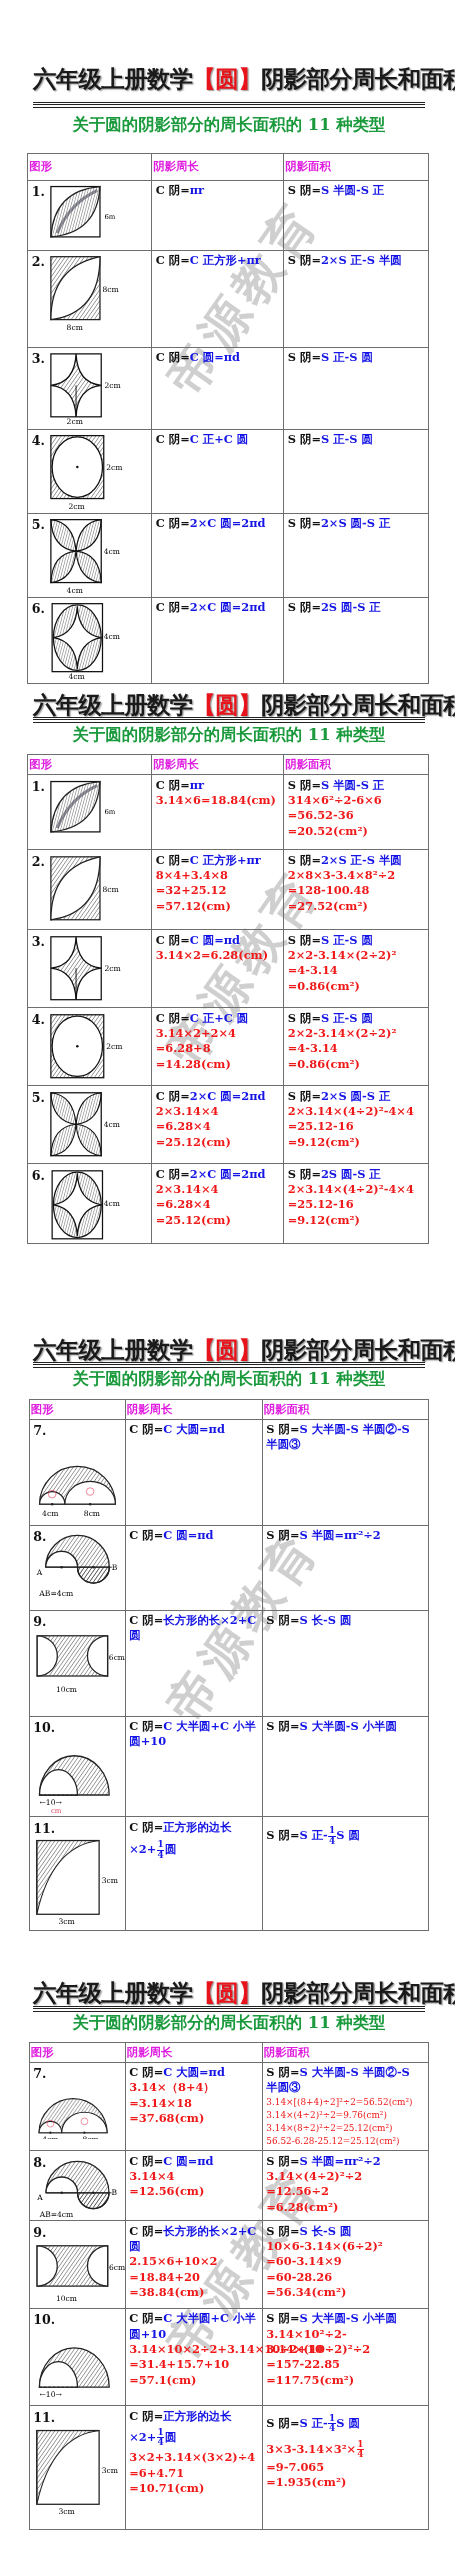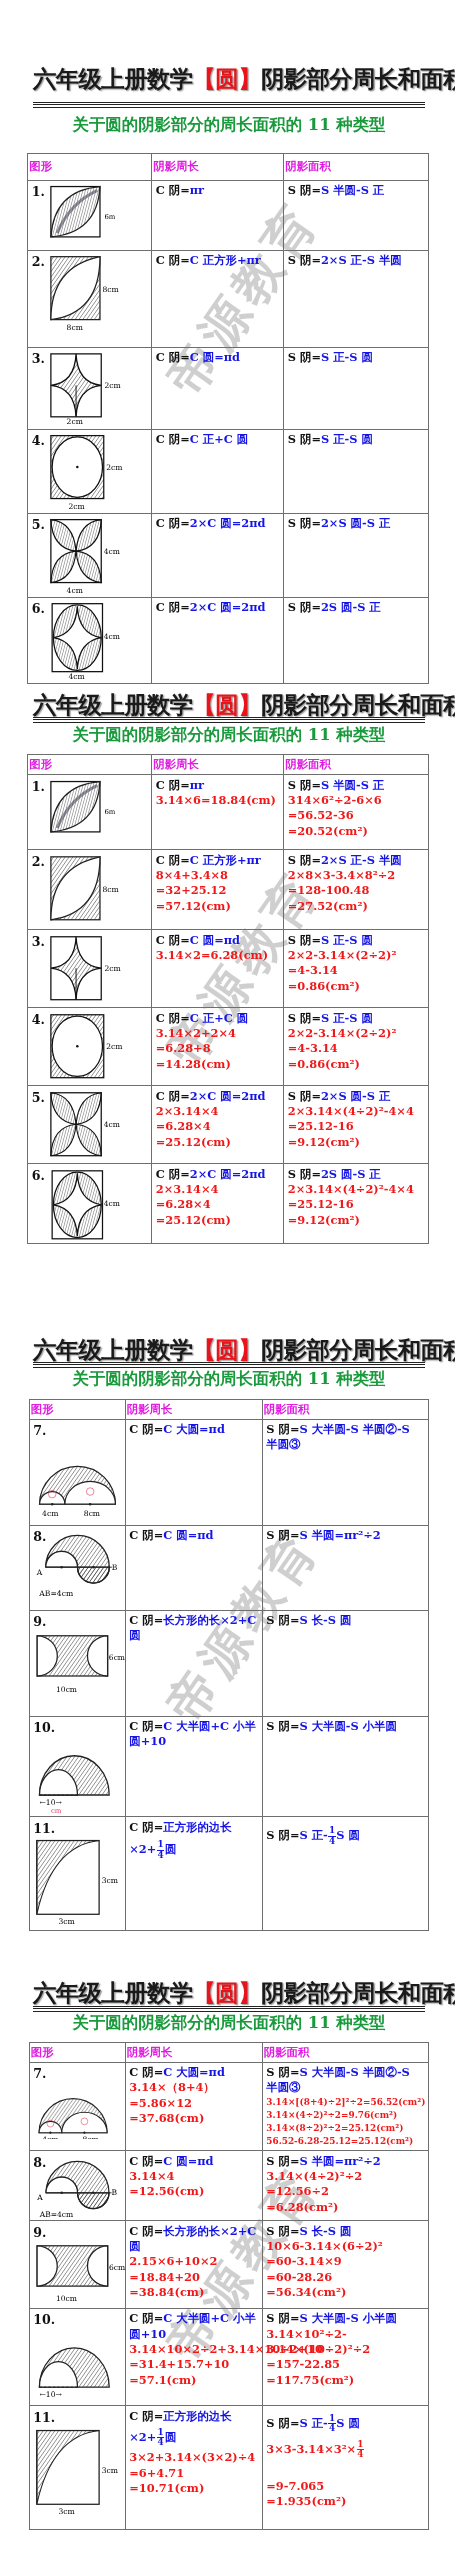--- a/index.html
+++ b/index.html
@@ -18,21 +18,21 @@
               font-weight:bold; font-size:16.4px; color:#1a9a3c; white-space:nowrap; }
   table.t { position:absolute; border-collapse:collapse; table-layout:fixed; }
   table.t td, table.t th { border:0.9px solid #6e6e6e; vertical-align:top; padding:2.5px 3.8px;
               font-size:11.4px; line-height:1.35; }
   table.t th { color:#e01ee0; font-weight:bold; font-size:11.4px; text-align:left;
                vertical-align:middle; padding:1.3px; }
   .num { font-weight:bold; font-size:12.6px; font-family:"DejaVu Serif","Liberation Serif",serif; }
   .blk { color:#111; font-weight:bold; }
   .blu { color:#1515e6; font-weight:bold; }
   .red2 { color:#f01818; font-weight:bold; }
-  .small-red { color:#f01818; font-weight:bold; font-size:8.9px; line-height:1.45; }
+  .small-red { color:#f01818; font-weight:normal; font-size:8.9px; line-height:1.45; }
   .fig { display:block; margin-top:1.3px; }
   .watermark { position:absolute; font-size:49px; color:rgba(130,130,130,0.38);
                font-family:"DejaVu Sans","Liberation Sans",sans-serif; font-weight:bold;
                transform:rotate(-55deg); white-space:nowrap; pointer-events:none; letter-spacing:6.3px; }
   .frac { display:inline-flex; flex-direction:column; vertical-align:middle; text-align:center;
           font-size:8.9px; line-height:1.05; margin:0 0.6px; }
   .frac .n { border-bottom:0.9px solid currentColor; padding:0 0.6px; }
   .line { display:block; }
 </style>
 </head>
@@ -397,21 +397,21 @@
   <tr style="height:80px">
     <td><span class="num">7.</span>
       <svg class="fig" width="89" height="63" style="margin-top:-6.3px;font-size:18px" viewBox="0 0 140 100">
             <g transform="scale(0.9)">
               <use href="#fig7"></use>
             </g>
             <text x="14" y="104" font-size="12">4cm</text>
             <text x="78" y="104" font-size="12">8cm</text>
           </svg></td>
     <td><span class="blk">C 阴=</span><span class="blu">C 大圆=πd</span>
-      <span class="line red2">3.14×（8+4）</span><span class="line red2">=5.86×12</span><span class="line red2">=37.68(cm)</span></td>
+      <span class="line red2">3.14×（8+4）</span><span class="line red2">=3.14×18</span><span class="line red2">=37.68(cm)</span></td>
     <td><span class="blk">S 阴=</span><span class="blu">S 大半圆-S 半圆②-S 半圆③</span>
       <span class="line small-red">3.14×[(8+4)÷2]²÷2=56.52(cm²)</span><span class="line small-red">3.14×(4÷2)²÷2=9.76(cm²)</span><span class="line small-red">3.14×(8÷2)²÷2=25.12(cm²)</span><span class="line small-red">56.52-6.28-25.12=25.12(cm²)</span></td>
   </tr>
   <tr style="height:70px">
     <td><span class="num">8.</span>
       <svg class="fig" width="89" height="63" style="margin-top:-16.4px;font-size:18px" viewBox="0 0 140 100">
             <use href="#fig8"></use>
             <text x="6" y="72" font-size="12">A</text>
             <text x="124" y="64" font-size="12">B</text>
             <text x="10" y="98" font-size="12">AB=4cm</text>
@@ -458,17 +458,17 @@
             </span><span>圆</span></span>
       <span class="line red2" style="margin-top:2.5px">3×2+3.14×(3×2)÷4</span><span class="line red2">=6+4.71</span><span class="line red2">=10.71(cm)</span></td>
     <td style="padding-top:7.6px"><span class="blk">S 阴=</span><span class="blu">S 正-</span><span class="frac blu">
             <span class="n">1</span>
             <span>4</span>
           </span><span class="blu">S 圆</span>
       <span class="line red2" style="margin-top:6.3px"><span>3×3-3.14×3²×</span><span class="frac">
               <span class="n">1</span>
               <span>4</span>
             </span></span>
-      <span class="line red2" style="margin-top:19px">=9-7.065</span><span class="line red2">=1.935(cm²)</span></td>
+      <span class="line red2" style="margin-top:0">=9-7.065</span><span class="line red2">=1.935(cm²)</span></td>
   </tr>
 </tbody>
   </table>
 
 
 </body></html>

